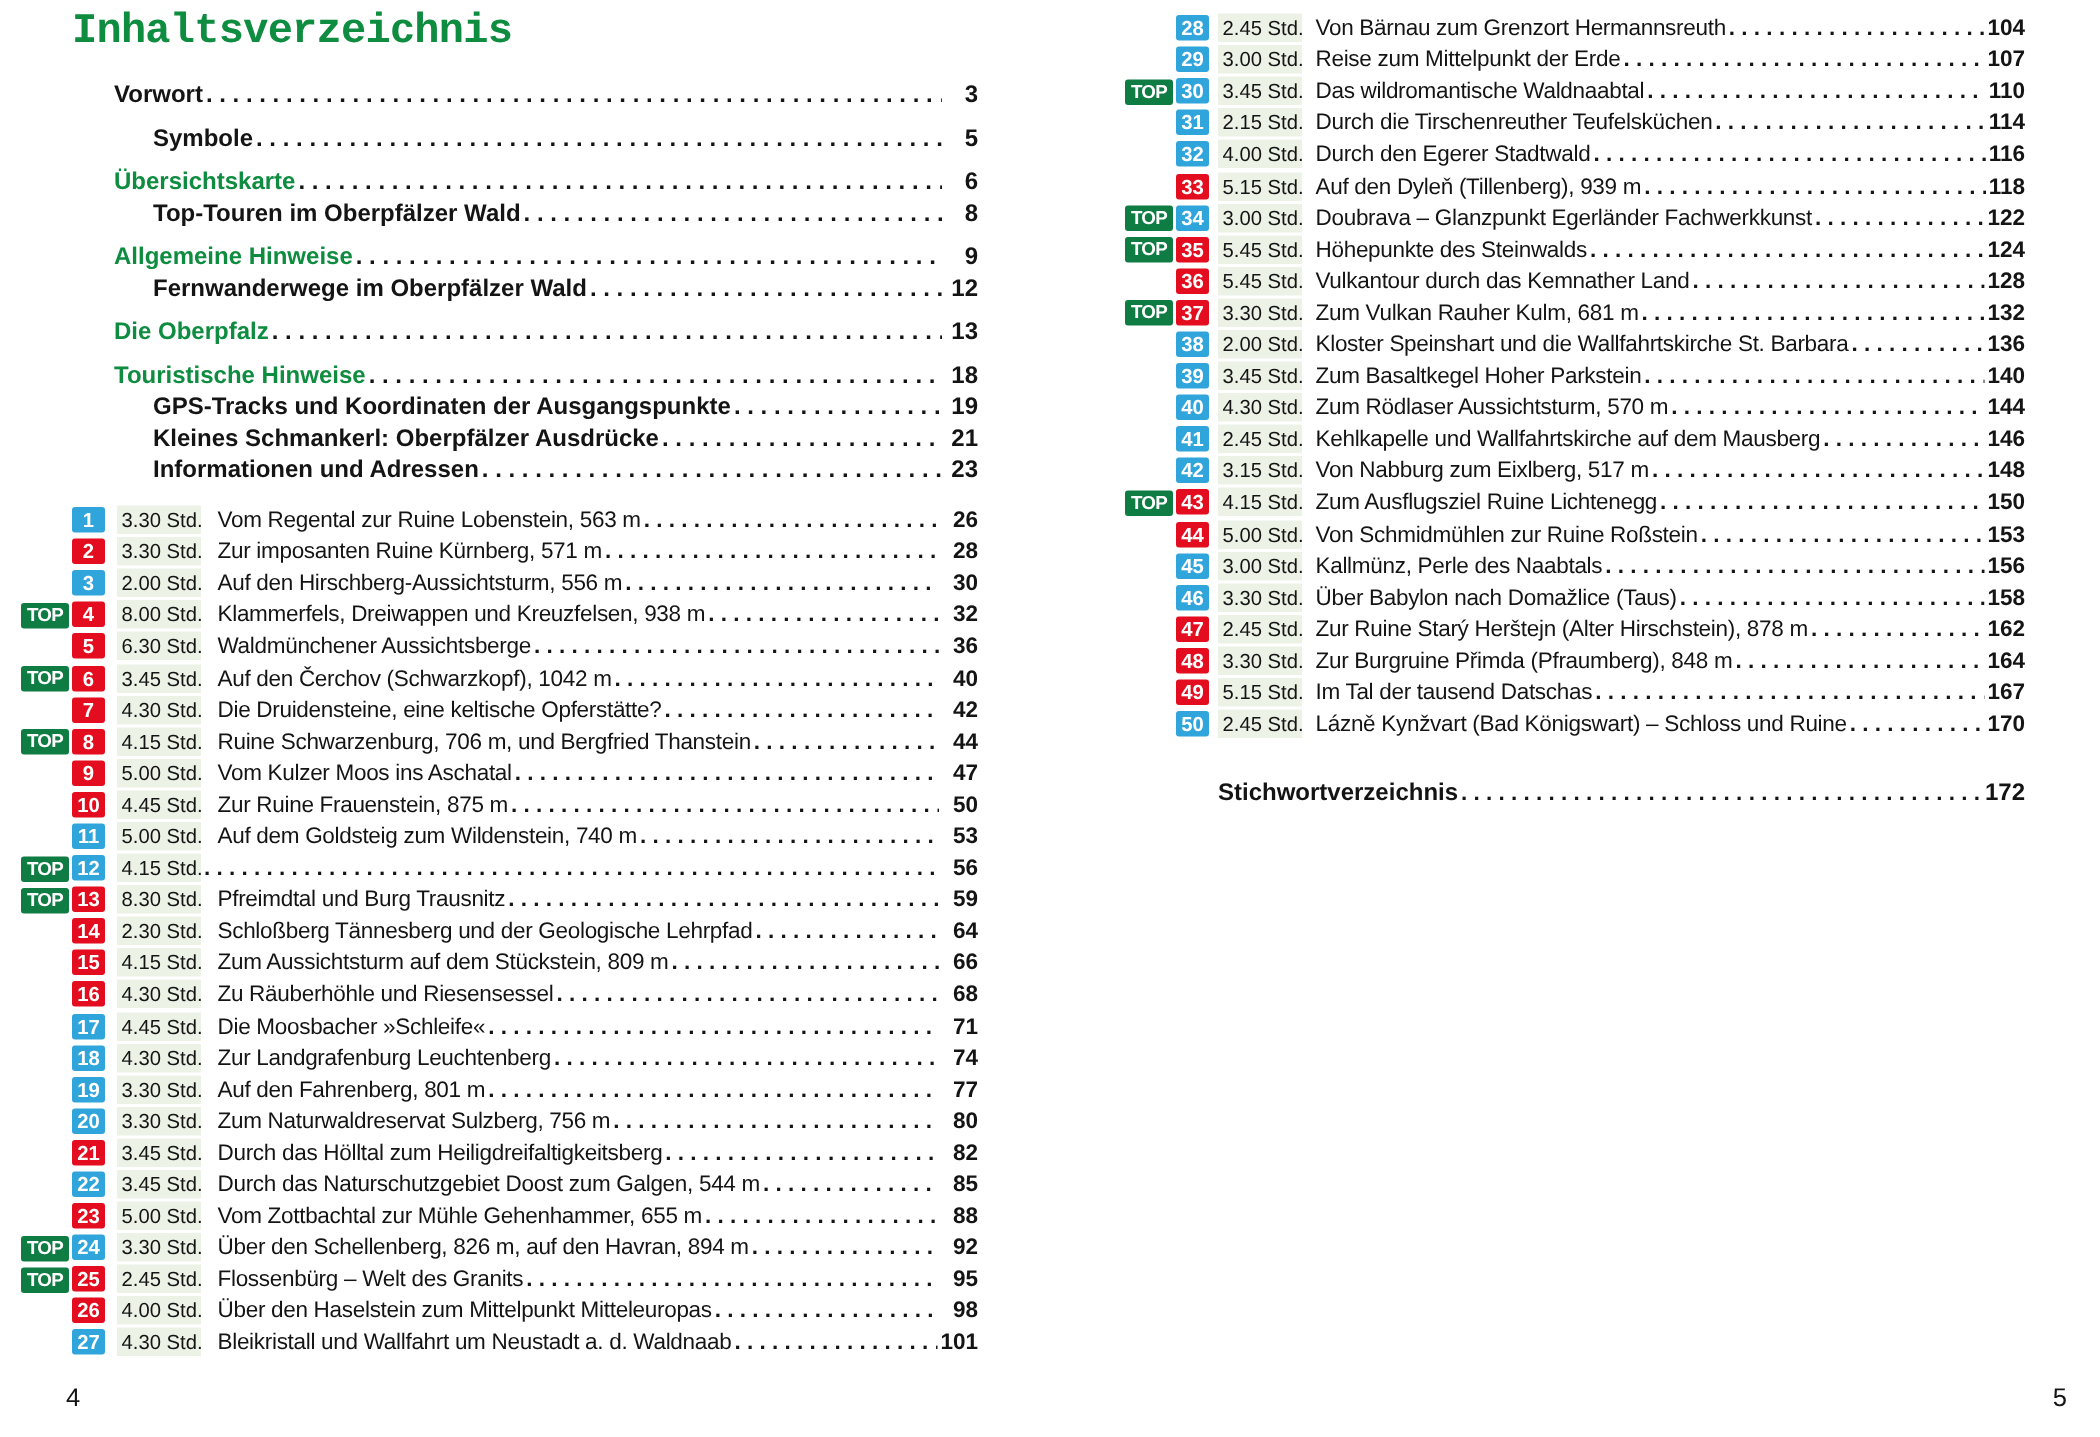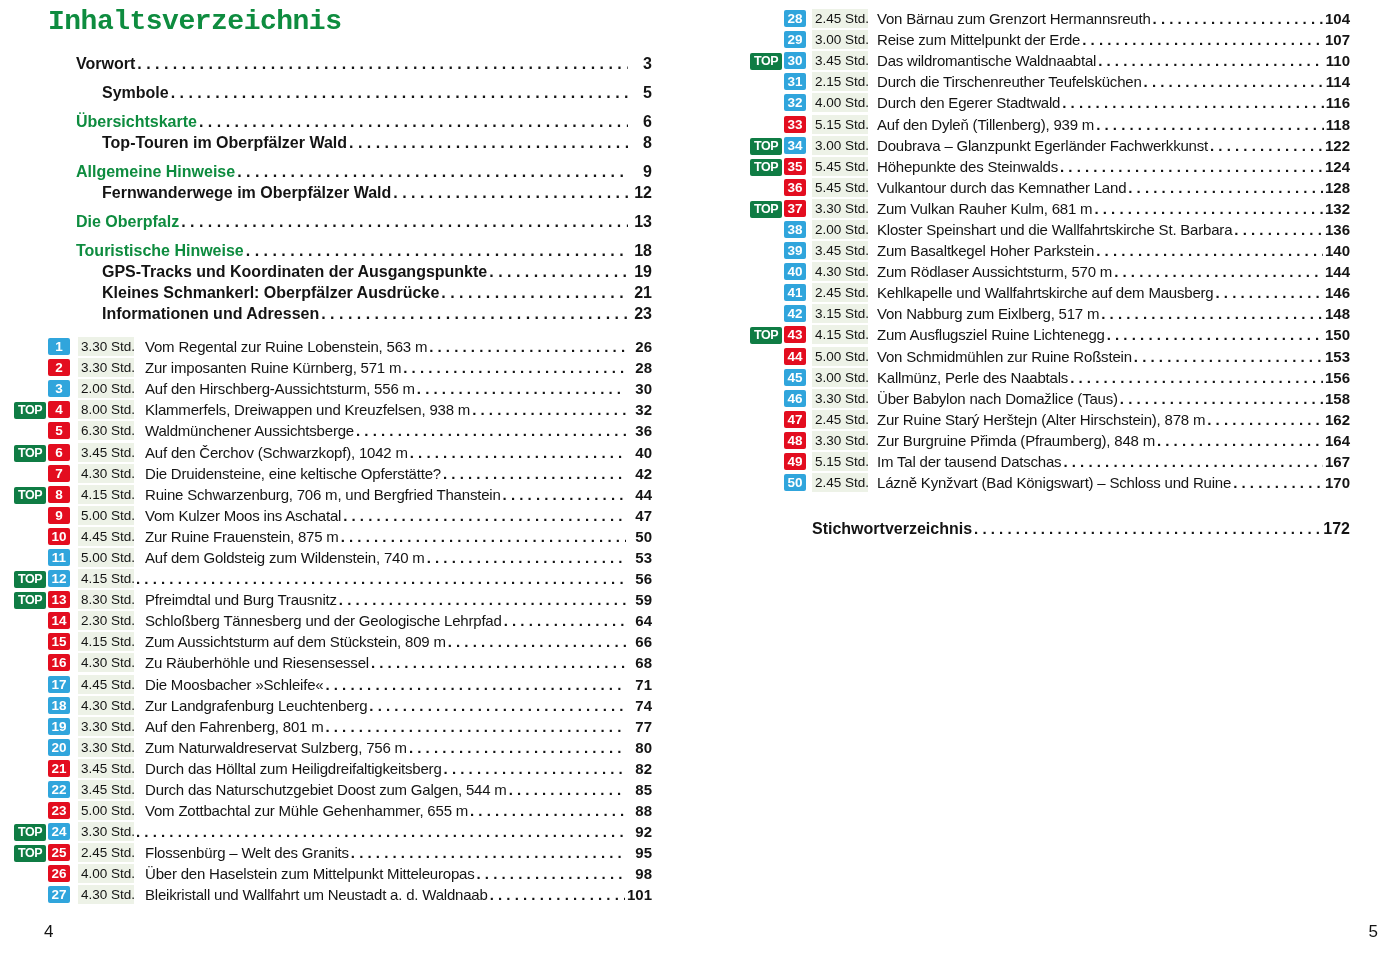--- a/index.html
+++ b/index.html
@@ -373,20 +373,21 @@
     <span class="t-title">Vom Zottbachtal zur Mühle Gehenhammer, 655 m</span>
     <span class="dots"></span>
     <span class="t-page">88</span>
   </div>
         <div class="t-row">
     <span class="top-col">
       <span class="top-badge">TOP</span>
     </span>
     <span class="num-badge blue">24</span>
     <span class="dur">3.30 Std.</span>
+    <span class="t-title">Über den Schellenberg, 826 m, auf den Havran, 894 m</span>
     <span class="dots"></span>
     <span class="t-page">92</span>
   </div>
         <div class="t-row">
     <span class="top-col">
       <span class="top-badge">TOP</span>
     </span>
     <span class="num-badge red">25</span>
     <span class="dur">2.45 Std.</span>
     <span class="t-title">Flossenbürg – Welt des Granits</span>

